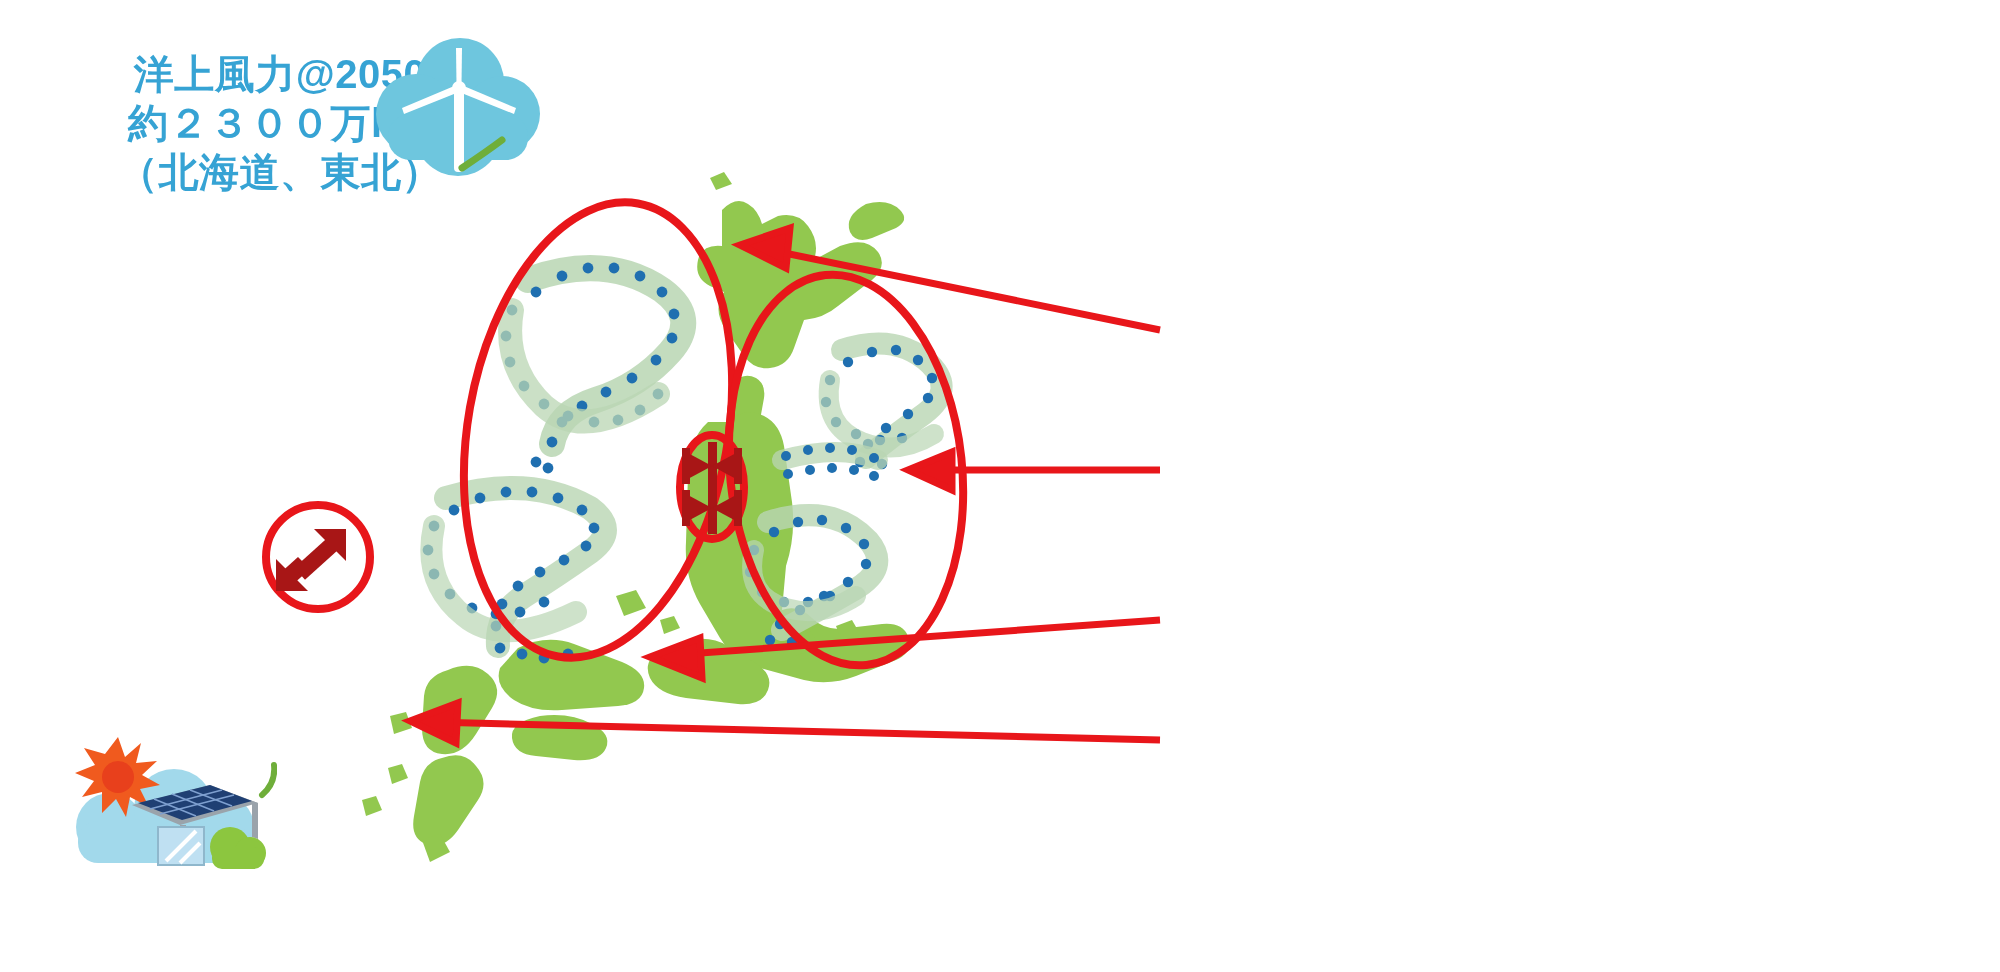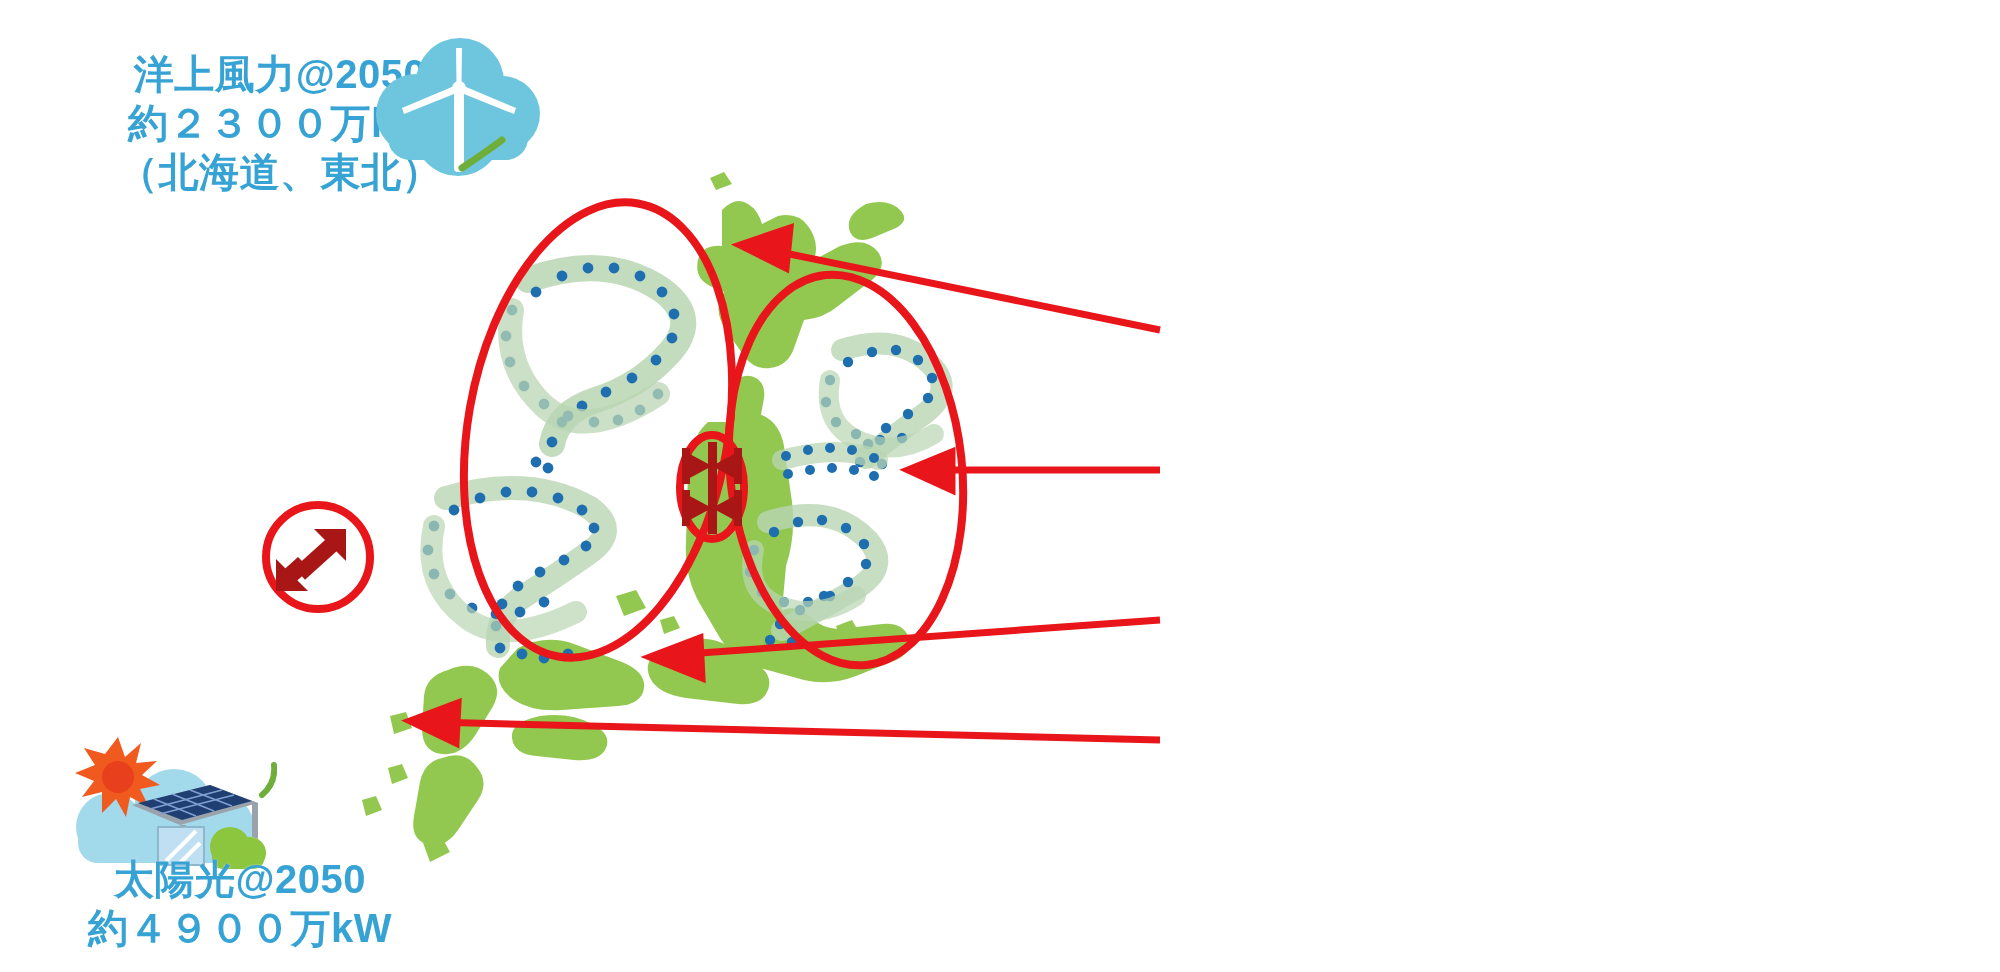--- a/index.html
+++ b/index.html
@@ -91,22 +91,20 @@
 
       <g fill="#8cc63f">
         <circle cx="168" cy="112" r="20"></circle>
         <circle cx="188" cy="118" r="16"></circle>
         <rect x="150" y="112" width="52" height="22" rx="10"></rect>
       </g>
       <path d="M200 60 q14 -12 12 -30" stroke="#6fae3a" stroke-width="6" fill="none" stroke-linecap="round"></path>
     </svg>
   </div>
 
-  <div class="label-blue" id="solar-label">太陽光@2050
-約４９００万kW</div>
 
   <svg id="map-svg" width="800" height="740" viewBox="0 0 800 740" aria-hidden="true">
 
     <g fill="#92c84f">
 
       <path d="M392 60 q14 -14 26 -6 q10 6 14 20 l16 -8 q20 -4 30 10 q12 16 6 34
                l26 -14 q26 -10 38 6 q10 14 -6 28 l-34 26 q-14 12 -34 14
                l-10 28 q-6 18 -24 20 q-16 2 -26 -12 l-18 -26 q-14 -20 -2 -38
                l-14 -6 q-16 -8 -12 -26 q4 -16 24 -14 z"></path>
       <path d="M536 54 q22 -6 34 6 q10 10 -4 18 l-24 10 q-16 6 -22 -6 q-6 -16 16 -28 z"></path>

